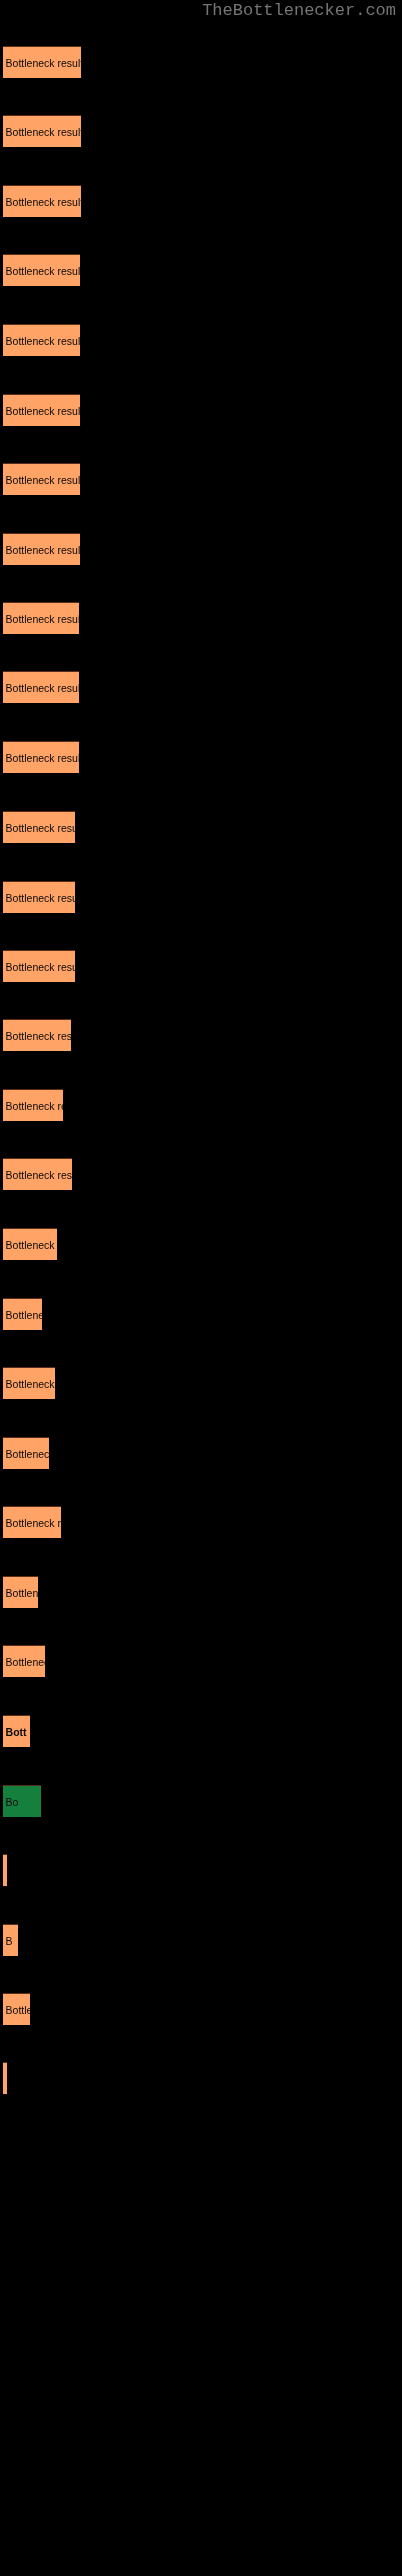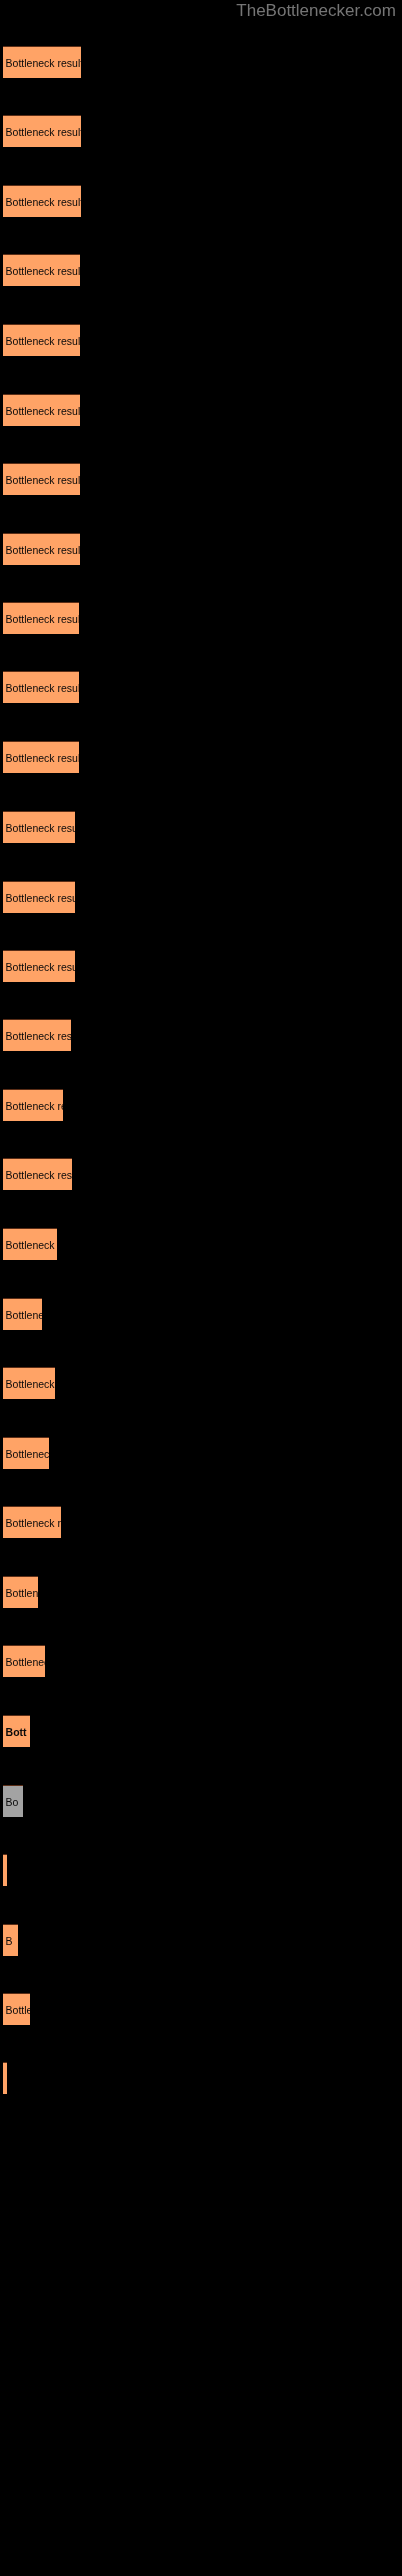--- a/index.html
+++ b/index.html
@@ -18,21 +18,21 @@
     position: absolute;
     top: 0px;
     left: 0px;
     width: 396px;
     text-align: right;
     font-size: 17px;
     line-height: 21px;
     color: #757575;
     letter-spacing: 0px;
     white-space: nowrap;
-    font-family: Liberation Sans, sans-serif;
+    font-family: Liberation Mono, monospace;
   }
   #chart {
     position: absolute;
     top: 0;
     left: 0;
     width: 403px;
     height: 2576px;
   }
   .bar {
     position: absolute;
@@ -134,21 +134,21 @@
       </div>
       <div class="bar" style="top: 1576px; width: 35px; background: rgb(255, 163, 102); border-top-color: rgb(90, 45, 22);">
         <span class="bar-label" style="color: rgb(10, 10, 10);">Bottlene</span>
       </div>
       <div class="bar" style="top: 1645px; width: 42px; background: rgb(255, 163, 102); border-top-color: rgb(90, 45, 22);">
         <span class="bar-label" style="color: rgb(10, 10, 10);">Bottleneck r</span>
       </div>
       <div class="bar" style="top: 1715px; width: 26.6px; background: rgb(255, 163, 102); border-top-color: rgb(90, 45, 22);">
         <span class="bar-label" style="color: rgb(10, 10, 10); font-weight: bold;">Bott</span>
       </div>
-      <div class="bar" style="top: 1785px; width: 20px; background: #a3a3a3; border-top-color: rgb(90, 45, 22);">
+      <div class="bar" style="top: 1785px; width: 38px; background: #15803d; border-top-color: rgb(90, 45, 22);">
         <span class="bar-label" style="color: rgb(10, 10, 10);">Bo</span>
       </div>
       <div class="bar" style="top: 1854px; width: 4px; background: rgb(255, 163, 102); border-top-color: rgb(90, 45, 22);">
         <span class="bar-label" style="color: rgb(10, 10, 10);"></span>
       </div>
       <div class="bar" style="top: 1924px; width: 14.5px; background: rgb(255, 163, 102); border-top-color: rgb(90, 45, 22);">
         <span class="bar-label" style="color: rgb(10, 10, 10);">B</span>
       </div>
       <div class="bar" style="top: 1993px; width: 26.6px; background: rgb(255, 163, 102); border-top-color: rgb(90, 45, 22);">
         <span class="bar-label" style="color: rgb(10, 10, 10);">Bottle</span>

